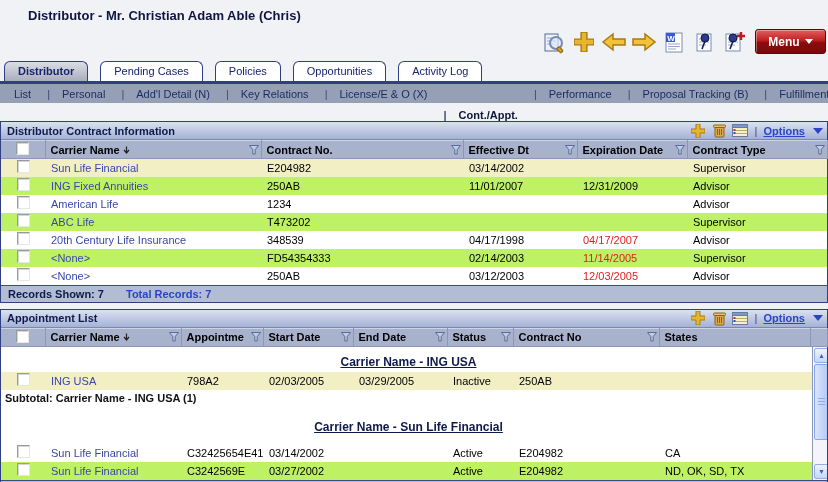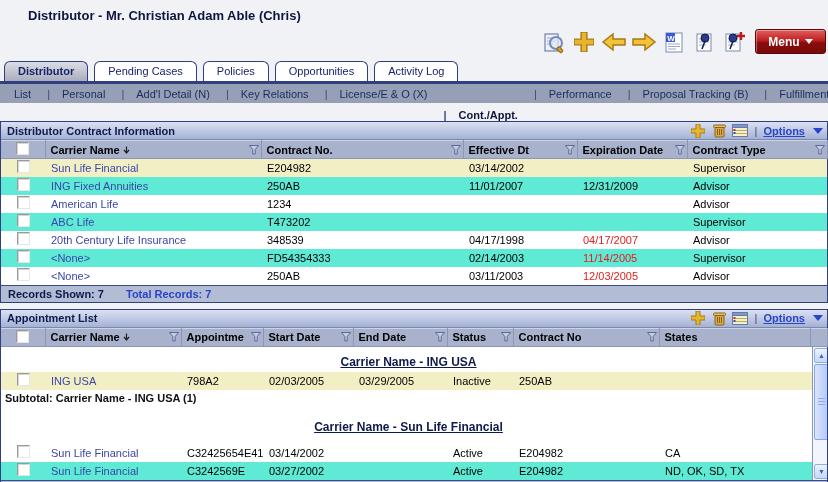--- a/index.html
+++ b/index.html
@@ -11,21 +11,21 @@
   .page-title { position:absolute; left:28px; top:8px; font-size:13px; font-weight:bold; color:#0e1440; }
   .toolbar { position:absolute; right:2px; top:28px; display:flex; align-items:center; gap:3px; }
   .tbico { width:27px; height:27px; display:flex; align-items:center; justify-content:center; cursor:pointer; }
   .menu-btn { margin-left:5px; width:71px; height:25px; border:1px solid #5a0808; border-radius:3px;
     background:linear-gradient(to bottom,#e06060 0%,#c02020 45%,#8a0d0d 55%,#7a0a0a 100%);
     color:#fff; font-weight:bold; font-size:12px; display:flex; align-items:center; justify-content:center; gap:5px; cursor:pointer;
     box-shadow:inset 1px 1px 0 rgba(255,255,255,.35); }
   .menu-car { width:0; height:0; border-left:4px solid transparent; border-right:4px solid transparent; border-top:5px solid #fff; }
 
   
-  .tabstrip { display:flex; align-items:flex-end; gap:6px; padding-left:4px; height:21px; background:#f1f2f6; }
+  .tabstrip { display:flex; align-items:flex-end; gap:12px; padding-left:4px; height:21px; background:#f1f2f6; }
   .tab { height:20px; line-height:19px; padding:0 13px; background:#fff; color:#17246c;
     border:1px solid #2f3f7f; border-bottom:none; border-radius:6px 6px 0 0; cursor:pointer; }
   .tab.active { background:linear-gradient(to bottom,#dcdde4,#a9adbd); font-weight:bold; }
   .tabline { height:3px; background:#2f3f7f; }
 
   
   .subnav { height:19px; background:#95a0b6; display:flex; align-items:center; padding-left:6px; color:#1b2a5e; }
   .subnav .nv { margin:0 2px; padding:0 6px; cursor:pointer; white-space:nowrap; text-decoration:none; color:#1b2a5e; }
   .subnav .nv.sep-b::before { content:"|"; color:#3c4a74; margin-right:12px; }
   .subnav .nv.active { font-weight:bold; color:#0d1538;margin-top:42px; }
@@ -42,21 +42,21 @@
   .opt-car { width:0; height:0; border-left:5px solid transparent; border-right:5px solid transparent; border-top:6px solid #2a44c8; margin-left:4px; cursor:pointer; }
   .sico { width:17px; height:16px; display:flex; align-items:center; justify-content:center; cursor:pointer; }
 
   
   table { border-collapse:collapse; table-layout:fixed; }
   th, td { overflow:hidden; white-space:nowrap; }
   thead th { height:18px; background:#a8b2cc; border-right:1px solid #8d97b5; border-top:1px solid #cdd4e3; border-bottom:1px solid #8d97b5;
     font-weight:bold; text-align:left; padding:0 2px 0 5px; color:#000; }
   thead th .hcell { display:flex; align-items:center; justify-content:space-between; gap:2px; }
   tbody td { height:18px; padding:0 2px 0 6px; }
-  tr.alt td { background:#5eead4; }
+  tr.alt td { background:#bef264; }
   tr.sel td { background:#f3efc5; }
   .cbcell { text-align:center; padding:0 !important; }
   .cb { width:13px; height:13px; background:#fff; border:1px solid #9a9a9a; border-right-color:#e6e6e6; border-bottom-color:#e6e6e6;
     display:inline-block; margin:0 auto; box-shadow:inset 1px 1px 0 rgba(90,90,90,.25); cursor:pointer; }
   a.rowlink { color:#3a46a8; text-decoration:none; cursor:pointer; }
   .red { color:#e02020; }
 
   .grid-footer { height:17px; background:#b2bcd4; border-top:1px solid #3a4a8a; display:flex; align-items:center; padding-left:7px;
     font-weight:bold; color:#0e1a4a; }
   .grid-footer .total { color:#2a44c8; margin-left:22px; }
@@ -320,21 +320,21 @@
         <td><a class="rowlink">&lt;None&gt;</a></td>
         <td>FD54354333</td>
         <td>02/14/2003</td>
         <td class="red">11/14/2005</td>
         <td>Supervisor</td>
       </tr>
       <tr>
         <td class="cbcell"><span class="cb"></span></td>
         <td><a class="rowlink">&lt;None&gt;</a></td>
         <td>250AB</td>
-        <td>03/11/2003</td>
+        <td>03/12/2003</td>
         <td class="red">12/03/2005</td>
         <td>Advisor</td>
       </tr>
     </tbody>
   </table>
 
   <div class="grid-footer">
     <span>Records Shown:</span>&nbsp;<span>7</span>
     <span class="total"><span>Total Records:</span>&nbsp;<span>7</span></span>
   </div>

